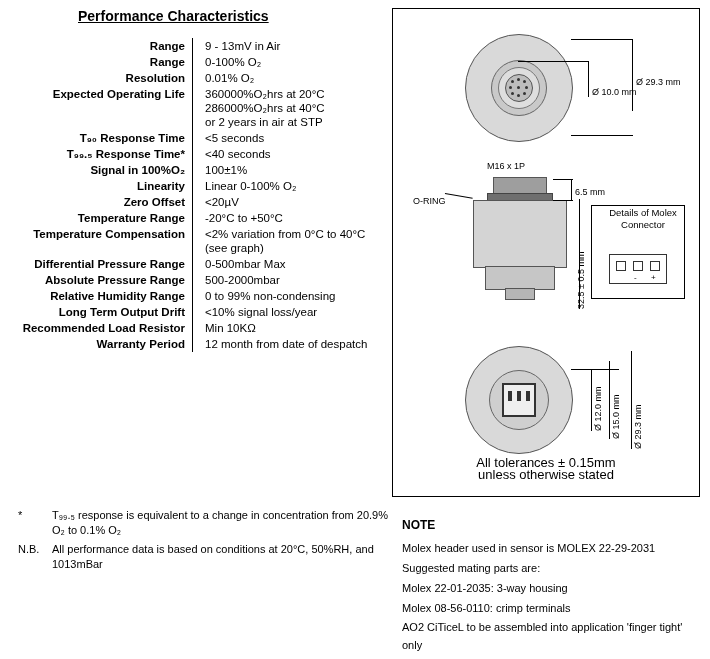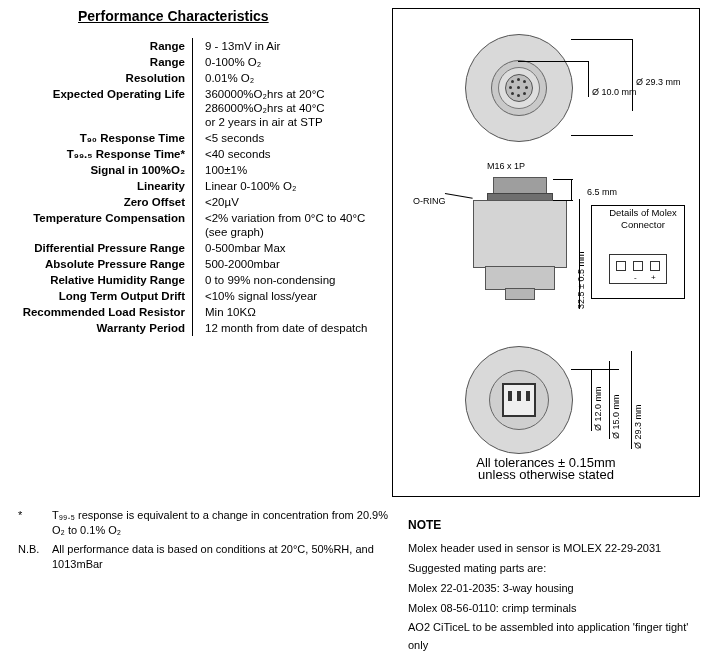--- a/index.html
+++ b/index.html
@@ -226,21 +226,21 @@
 
   .tol-note {
     position: absolute;
     left: 0; top: 448px; width: 306px;
     text-align: center; font-size: 13px; line-height: 12px;
   }
 
   
   .note-block {
     position: absolute;
-    left: 16px;
+    left: 10px;
     top: 515px;
     width: 300px;
     font-size: 11px;
     line-height: 20px;
   }
   .note-head { font-weight: bold; font-size: 12px; margin-bottom: 3px; }
   .note-line { white-space: nowrap; }
   .leader { position: absolute; background: #000; height: 1px; }
 </style>
 </head>
@@ -282,20 +282,24 @@
           <td class="label">Signal in 100%O₂</td>
           <td class="value">100±1%</td>
         </tr>
         <tr>
           <td class="label">Linearity</td>
           <td class="value">Linear 0-100% O₂</td>
         </tr>
         <tr>
           <td class="label">Zero Offset</td>
           <td class="value">&lt;20µV</td>
+        </tr>
+        <tr>
+          <td class="label">Temperature Range</td>
+          <td class="value">-20°C to +50°C</td>
         </tr>
         <tr>
           <td class="label">Temperature Compensation</td>
           <td class="value multiline">&lt;2% variation from 0°C to 40°C<br>(see graph)</td>
         </tr>
         <tr>
           <td class="label">Differential Pressure Range</td>
           <td class="value">0-500mbar Max</td>
         </tr>
         <tr>
@@ -367,21 +371,21 @@
         <div class="sv-cap"></div>
         <div class="sv-oring"></div>
         <div class="sv-body"></div>
         <div class="sv-base"></div>
         <div class="sv-pin"></div>
       </div>
 
       <div class="dim" style="left:94px; top:152px;">M16 x 1P</div>
       <div class="dim" style="left:20px; top:187px;">O-RING</div>
       <div class="leader" style="left:52px; top:184px; width:28px; transform:rotate(10deg); transform-origin:left center;"></div>
-      <div class="dim" style="left:182px; top:178px;margin-left:12px;">6.5 mm</div>
+      <div class="dim" style="left:182px; top:178px;">6.5 mm</div>
       <div class="hline" style="left:160px; top:170px; width:20px;"></div>
       <div class="hline" style="left:160px; top:191px; width:20px;"></div>
       <div class="vline" style="left:178px; top:170px; height:21px;"></div>
 
       <div class="vline" style="left:186px; top:190px; height:110px;"></div>
       <div class="dim rot" style="left:183px; top:300px; transform: rotate(-90deg); white-space:nowrap;">32.5 ± 0.5 mm</div>
 
       <div class="molex-box"></div>
       <div class="molex-title">Details of Molex Connector</div>
       <div class="molex-pinbox">

